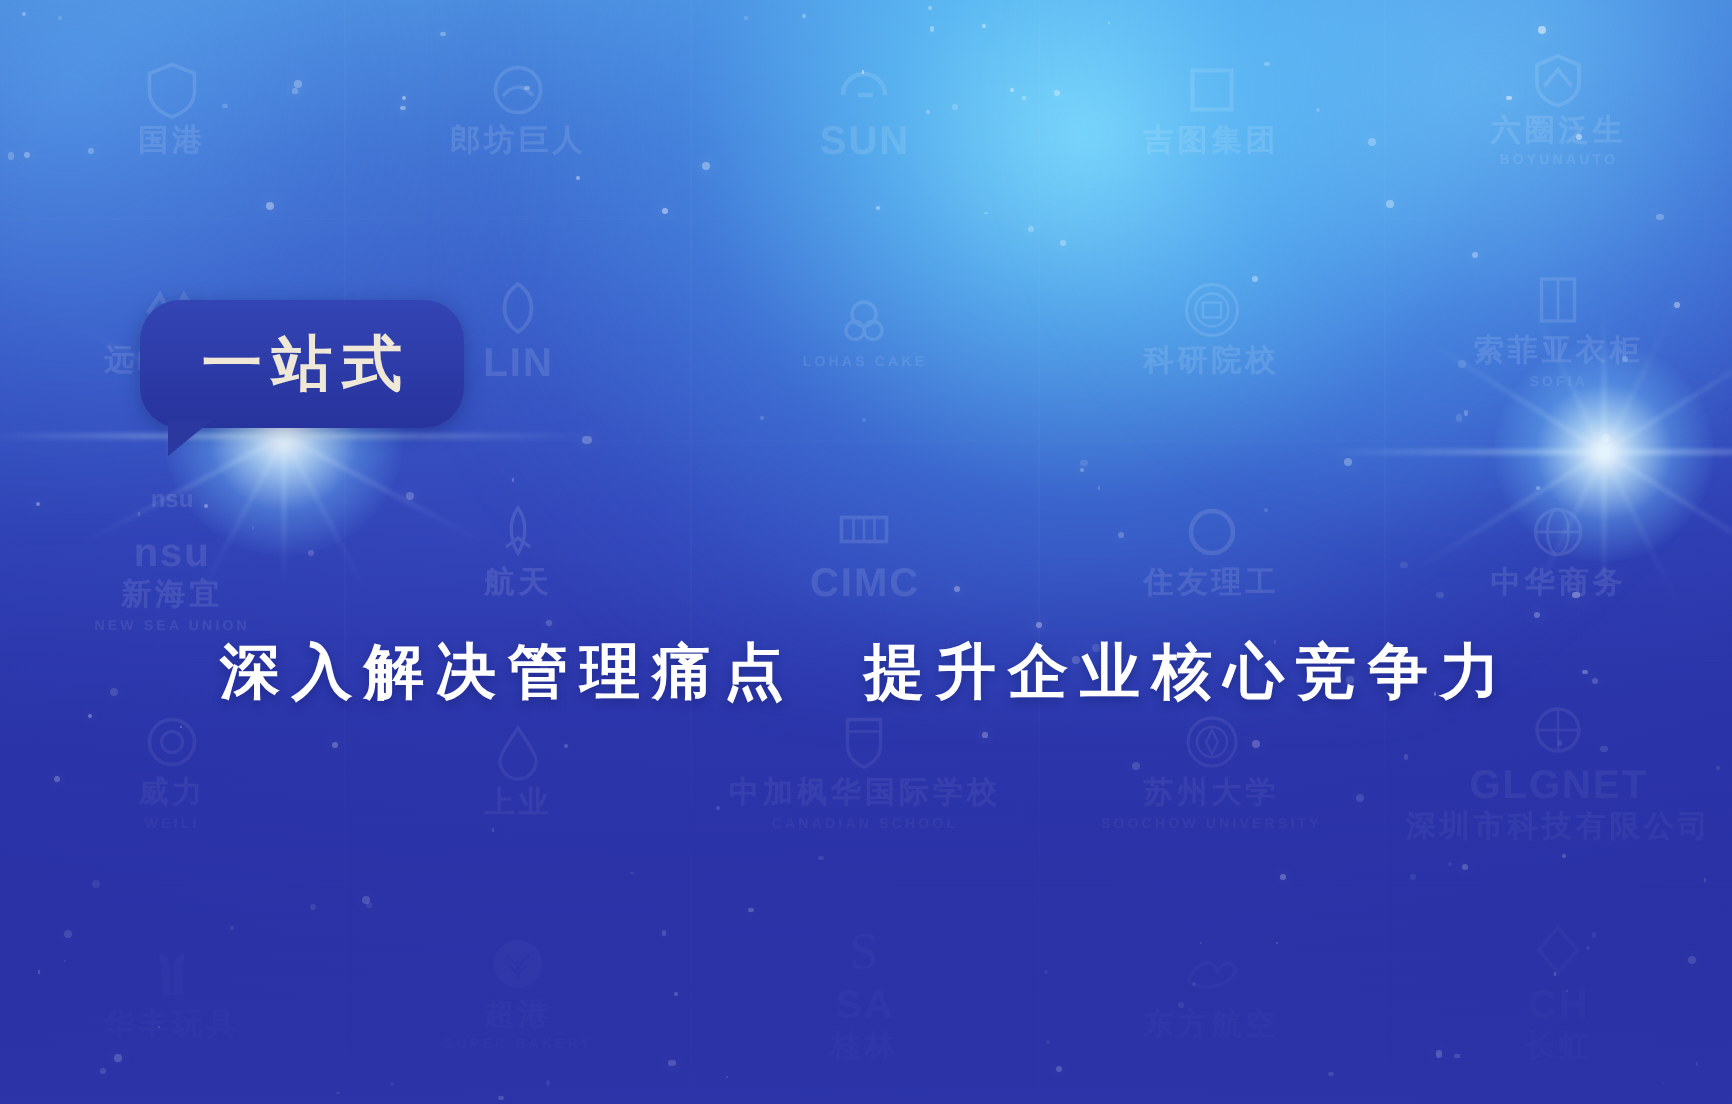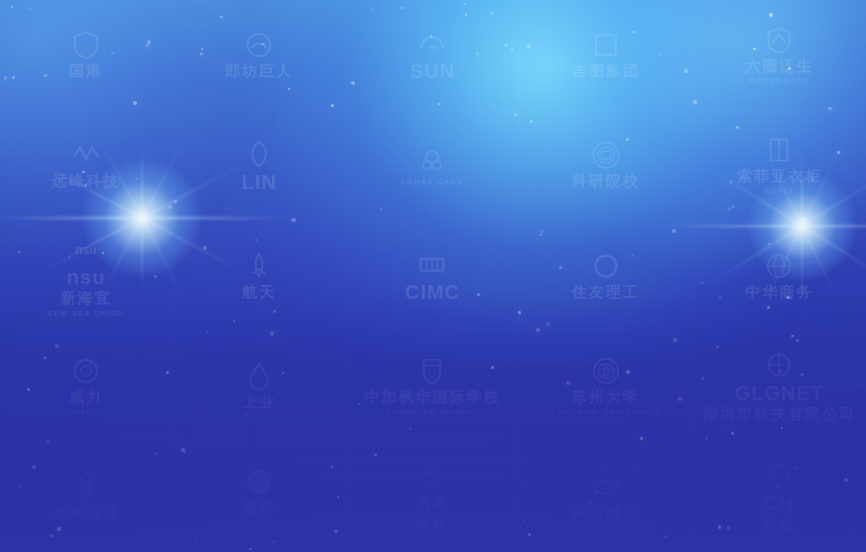--- a/index.html
+++ b/index.html
@@ -631,17 +631,26 @@
       <span class="ray" style="width: 280px; height: 3px; opacity: 0.5; transform: translate(-50%, -50%) rotate(0deg); filter: blur(1px);"></span>
       <span class="ray" style="width: 150px; height: 2px; opacity: 0.38; transform: translate(-50%, -50%) rotate(90deg); filter: blur(1px);"></span>
       <span class="ray" style="width: 220px; height: 2px; opacity: 0.33; transform: translate(-50%, -50%) rotate(32deg); filter: blur(1px);"></span>
       <span class="ray" style="width: 220px; height: 2px; opacity: 0.33; transform: translate(-50%, -50%) rotate(-32deg); filter: blur(1px);"></span>
       <span class="ray" style="width: 170px; height: 1.5px; opacity: 0.22; transform: translate(-50%, -50%) rotate(64deg); filter: blur(1px);"></span>
       <span class="ray" style="width: 170px; height: 1.5px; opacity: 0.22; transform: translate(-50%, -50%) rotate(-64deg); filter: blur(1px);"></span>
     </div>
 
   <div class="content">
 
-
-
+    <div class="badge-row">
+      <div class="badge">
+        <span class="badge-text">一站式</span>
+        <span class="badge-tail"></span>
+      </div>
+    </div>
+
+
+    <div class="subtitle">
+      <span>深入解决管理痛点</span><span class="gap"></span><span>提升企业核心竞争力</span>
+    </div>
 
   </div>
 </div>
 
 </body></html>

